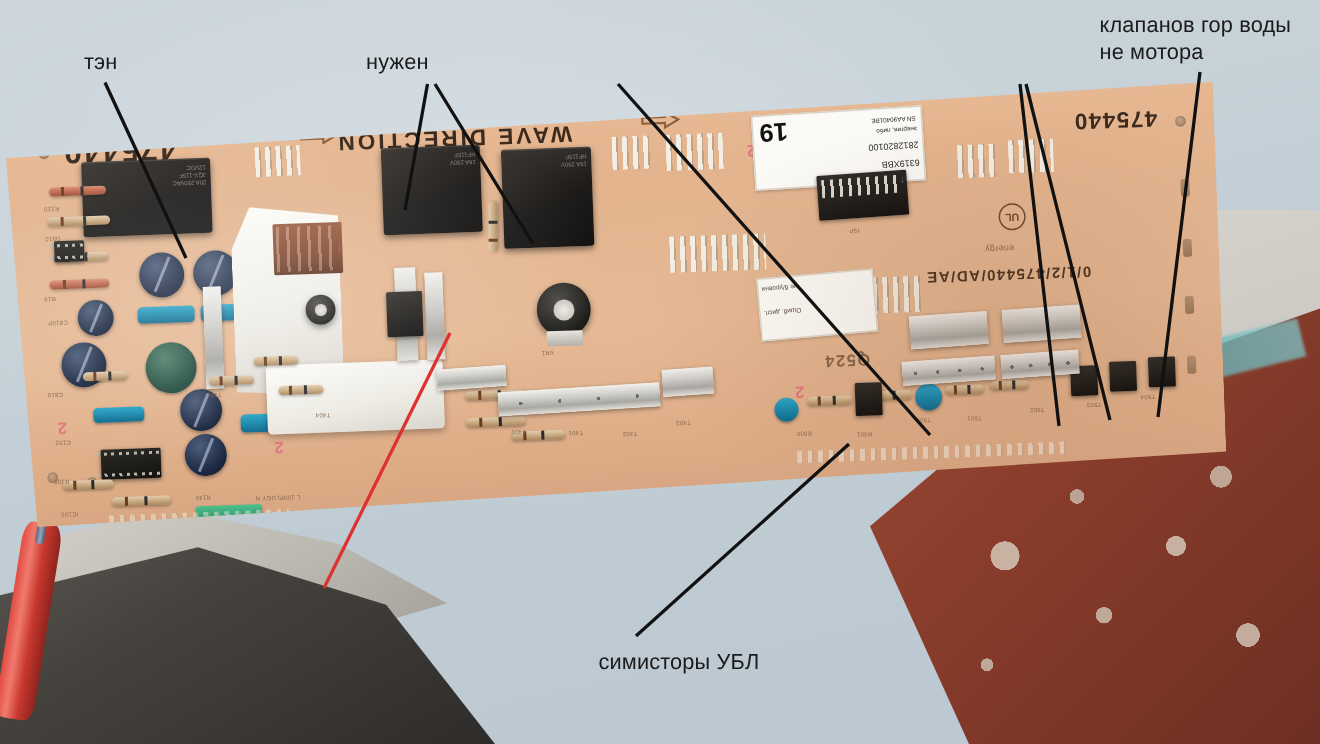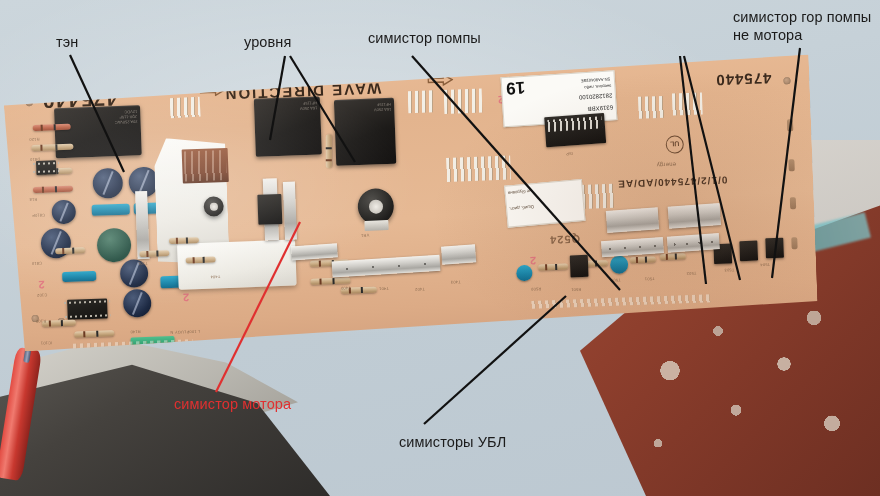--- a/index.html
+++ b/index.html
@@ -451,25 +451,23 @@
 
     <line x1="800" y1="48" x2="772" y2="278" stroke="#111" stroke-width="2.2"></line>
 
     <line x1="300" y1="222" x2="216" y2="392" stroke="#e03030" stroke-width="2.2"></line>
 
     <line x1="566" y1="296" x2="424" y2="424" stroke="#111" stroke-width="2.2"></line>
   </svg>
 
   <div class="lbl" style="left:56px;top:34px;">тэн</div>
 
-  <div class="lbl" style="left:244px;top:34px;">уровня</div>
-
-  <div class="lbl" style="left:368px;top:30px;">симистор помпы</div>
-
-
-  <div class="lbl" style="left:733px;top:9px;">симистор гор помпы</div>
+  <div class="lbl" style="left:244px;top:34px;">нужен</div>
+
+
+
+  <div class="lbl" style="left:733px;top:9px;">клапанов гор воды</div>
   <div class="lbl" style="left:733px;top:27px;">не мотора</div>
 
-  <div class="lbl lbl-red" style="left:174px;top:396px;">симистор мотора</div>
 
   <div class="lbl" style="left:399px;top:434px;">симисторы УБЛ</div>
 
 </div>
 
 </body></html>

